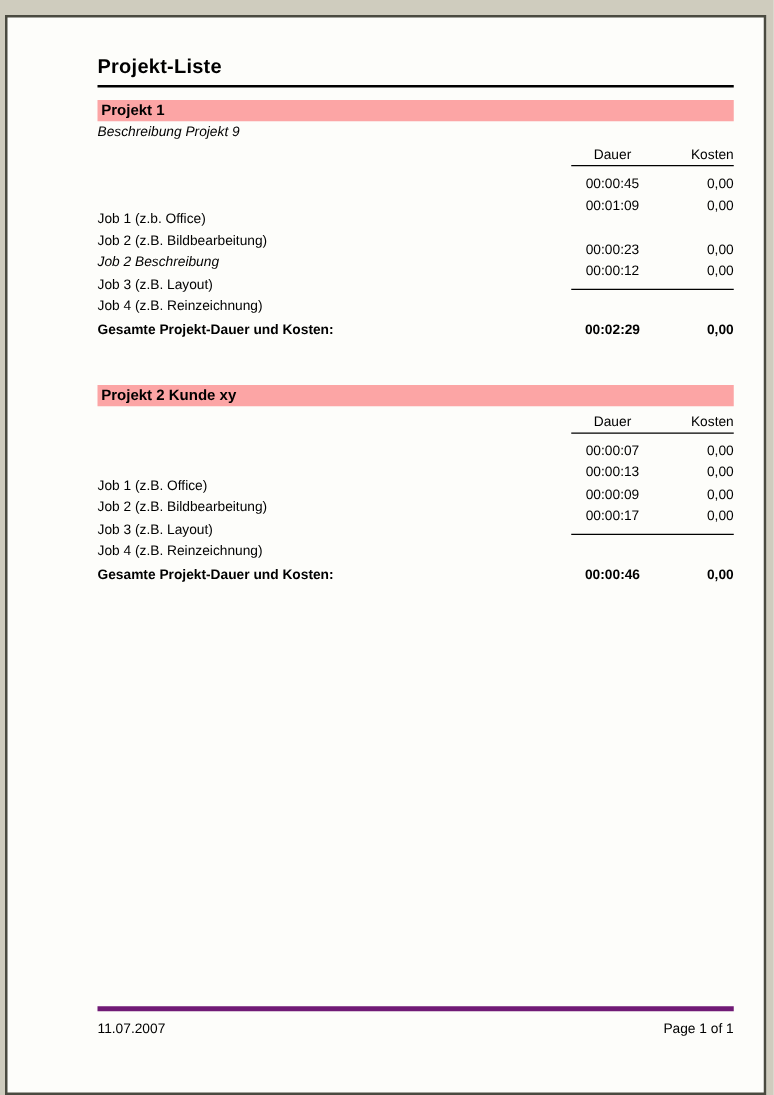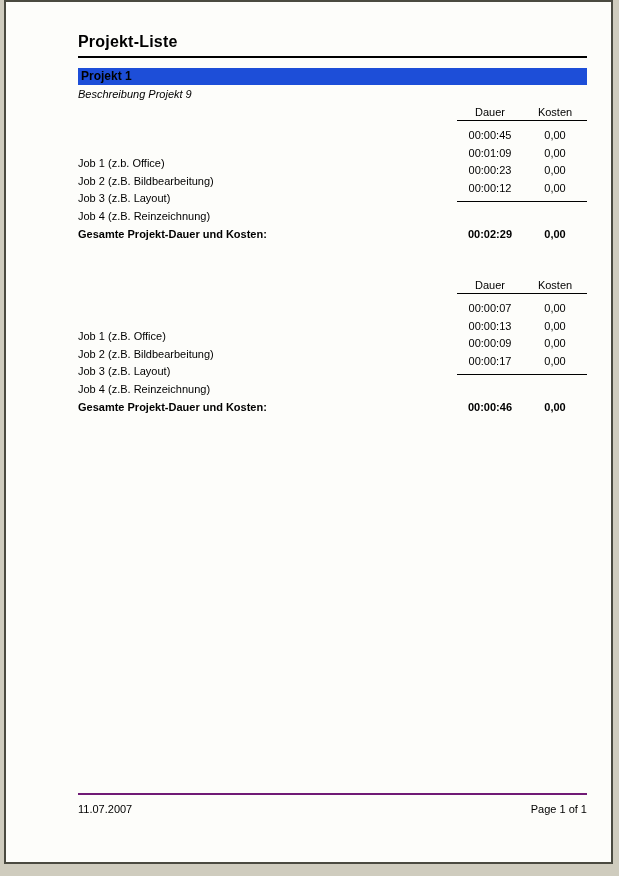--- a/index.html
+++ b/index.html
@@ -4,55 +4,55 @@
 <style>
   * { margin:0; padding:0; box-sizing:border-box; }
   html,body { width:619px; height:876px; }
   body {
     font-family:"Liberation Sans","DejaVu Sans",sans-serif;
     background:#cfccbe;
     color:#000;
   }
   .screen { position:relative; width:619px; height:876px; overflow:hidden; }
   .page {
-    position:absolute; left:4px; top:0; width:609px; height:864px;
+    position:absolute; left:4px; top:12px; width:609px; height:864px;
     background:#fdfdfa; border:2px solid #4a4a40;
   }
   .content { padding:31px 24px 0 72px; }
 
   .title { font-size:16px; font-weight:bold; letter-spacing:.2px; }
   .title-rule { margin-top:5px; border-top:2px solid #000; }
 
   .section { margin-top:10px; }
   .section-2 { margin-top:36px; }
   .section-bar {
-    height:17px; line-height:17px; background:#1d4ed8;
+    height:17px; line-height:17px; background:#fca5a5;
     font-size:12px; font-weight:bold; padding-left:3px;
   }
   .section-desc {
     font-size:11px; font-style:italic; height:15px; line-height:15px; margin-top:2px;
   }
 
   .cols-header { display:flex; justify-content:flex-end; font-size:11px; height:15px; line-height:15px; margin-top:3px; }
   .cols-header.tight { margin-top:6px; }
   .rule-right { width:130px; margin-left:auto; border-top:1px solid #000; }
 
   .rows { margin-top:6px; }
   .row { display:flex; height:17.5px; line-height:17.5px; font-size:11px; }
   .row .lbl { flex:1;margin-top:28px; }
   .row.desc .lbl { font-style:italic; }
   .c { width:66px; text-align:center; }
-  .k { width:64px; text-align:center; }
+  .k { width:64px; text-align:right; }
   .total-rule { margin-top:4px; }
   .total-row { display:flex; font-size:11px; font-weight:bold; margin-top:24px; height:16px; line-height:16px; }
   .total-row .lbl { flex:1; }
 
   .footer {
     position:absolute; left:72px; right:24px; top:791px;
-    border-top:2px solid #701a75; padding-top:8px;
+    border-top:4px solid #701a75; padding-top:8px;
     display:flex; justify-content:space-between; font-size:11px;
   }
 </style>
 </head>
 <body>
 
 <div class="screen">
   <div class="page">
     <div class="content">
 
@@ -73,20 +73,25 @@
           <div class="row">
             <span class="lbl">Job 1 (z.b. Office)</span>
             <span class="c">00:00:45</span>
             <span class="k">0,00</span>
           </div>
           <div class="row">
             <span class="lbl">Job 2 (z.B. Bildbearbeitung)</span>
             <span class="c">00:01:09</span>
             <span class="k">0,00</span>
           </div>
+          <div class="row desc">
+            <span class="lbl">Job 2 Beschreibung</span>
+            <span class="c"></span>
+            <span class="k"></span>
+          </div>
           <div class="row">
             <span class="lbl">Job 3 (z.B. Layout)</span>
             <span class="c">00:00:23</span>
             <span class="k">0,00</span>
           </div>
           <div class="row">
             <span class="lbl">Job 4 (z.B. Reinzeichnung)</span>
             <span class="c">00:00:12</span>
             <span class="k">0,00</span>
           </div>
@@ -94,20 +99,21 @@
 
         <div class="rule-right total-rule"></div>
         <div class="total-row">
           <span class="lbl">Gesamte Projekt-Dauer und Kosten:</span>
           <span class="c">00:02:29</span>
           <span class="k">0,00</span>
         </div>
       </div>
 
       <div class="section section-2">
+        <div class="section-bar">Projekt 2 Kunde xy</div>
 
         <div class="cols-header tight">
           <span class="c">Dauer</span>
           <span class="k">Kosten</span>
         </div>
         <div class="rule-right"></div>
 
         <div class="rows">
           <div class="row">
             <span class="lbl">Job 1 (z.B. Office)</span>

